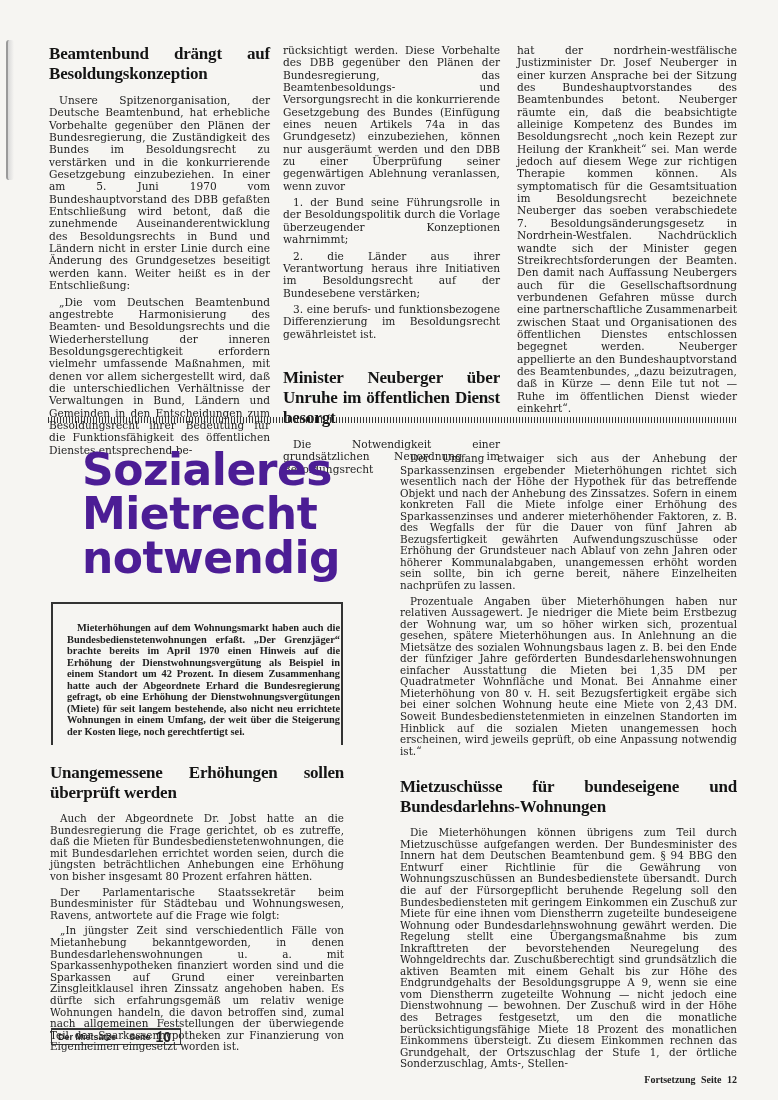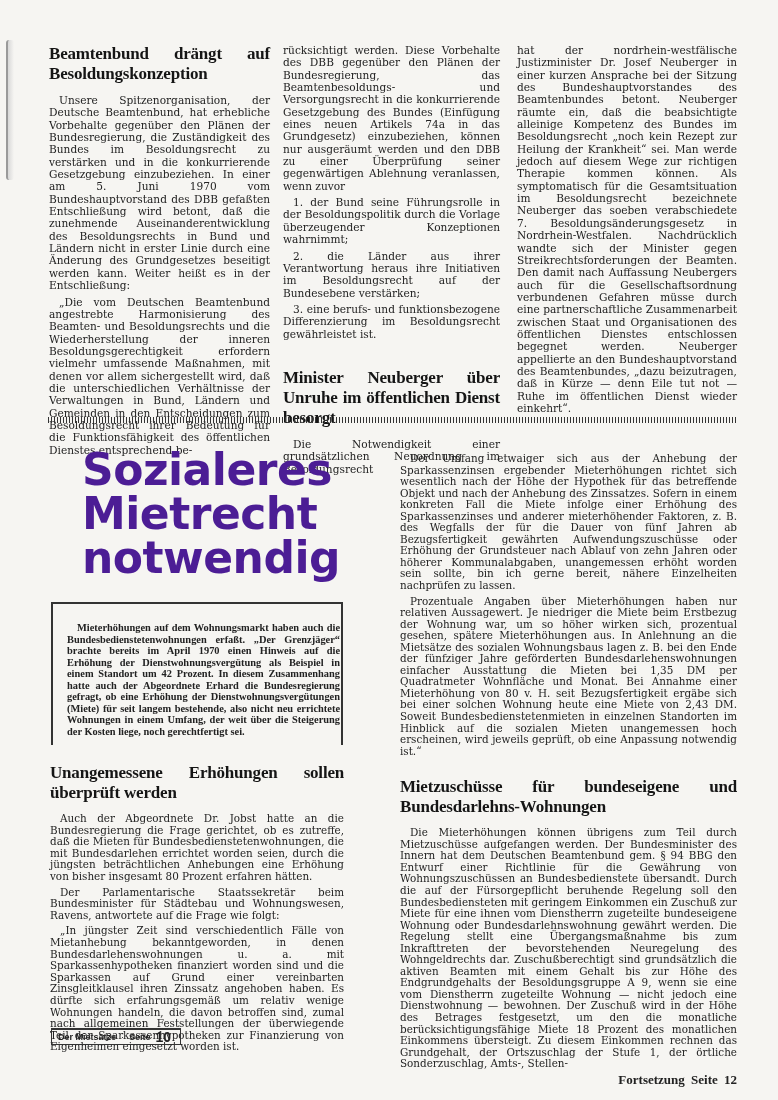--- a/index.html
+++ b/index.html
@@ -43,21 +43,21 @@
     text-align:justify;
   }
   .lead-box p { margin:0; text-indent:10px; }
 
   #col4 { left:50px; top:763px; width:294px; font-size:10.4px; line-height:11.6px; }
   #col4 .h2 { margin-bottom:10px; }
   #col5 { left:400px; top:453px; width:337px; font-size:10.4px; line-height:11.55px; }
   #col5 .h2 { margin:20px 0 10px 0; }
 
   .continue {
-    text-align:right; font-family:"Liberation Serif", serif; font-weight:bold; font-size:13px;
+    text-align:right; font-family:"Liberation Serif", serif; font-weight:bold; font-size:10px;
     margin-top:2px; word-spacing:3px;
   }
   .footer-box {
     position:absolute; left:51px; top:1028px; width:130px; height:17px;
     border:1px solid #333; border-top:2px solid #333;
     font-family:"Liberation Sans", sans-serif; font-size:9px; font-weight:bold;
     display:flex; align-items:center; padding-left:6px; box-sizing:border-box; gap:5px;
   }
   .footer-box .num { font-size:14px; font-weight:bold; }
   .footer-box .sep { font-weight:normal; }

